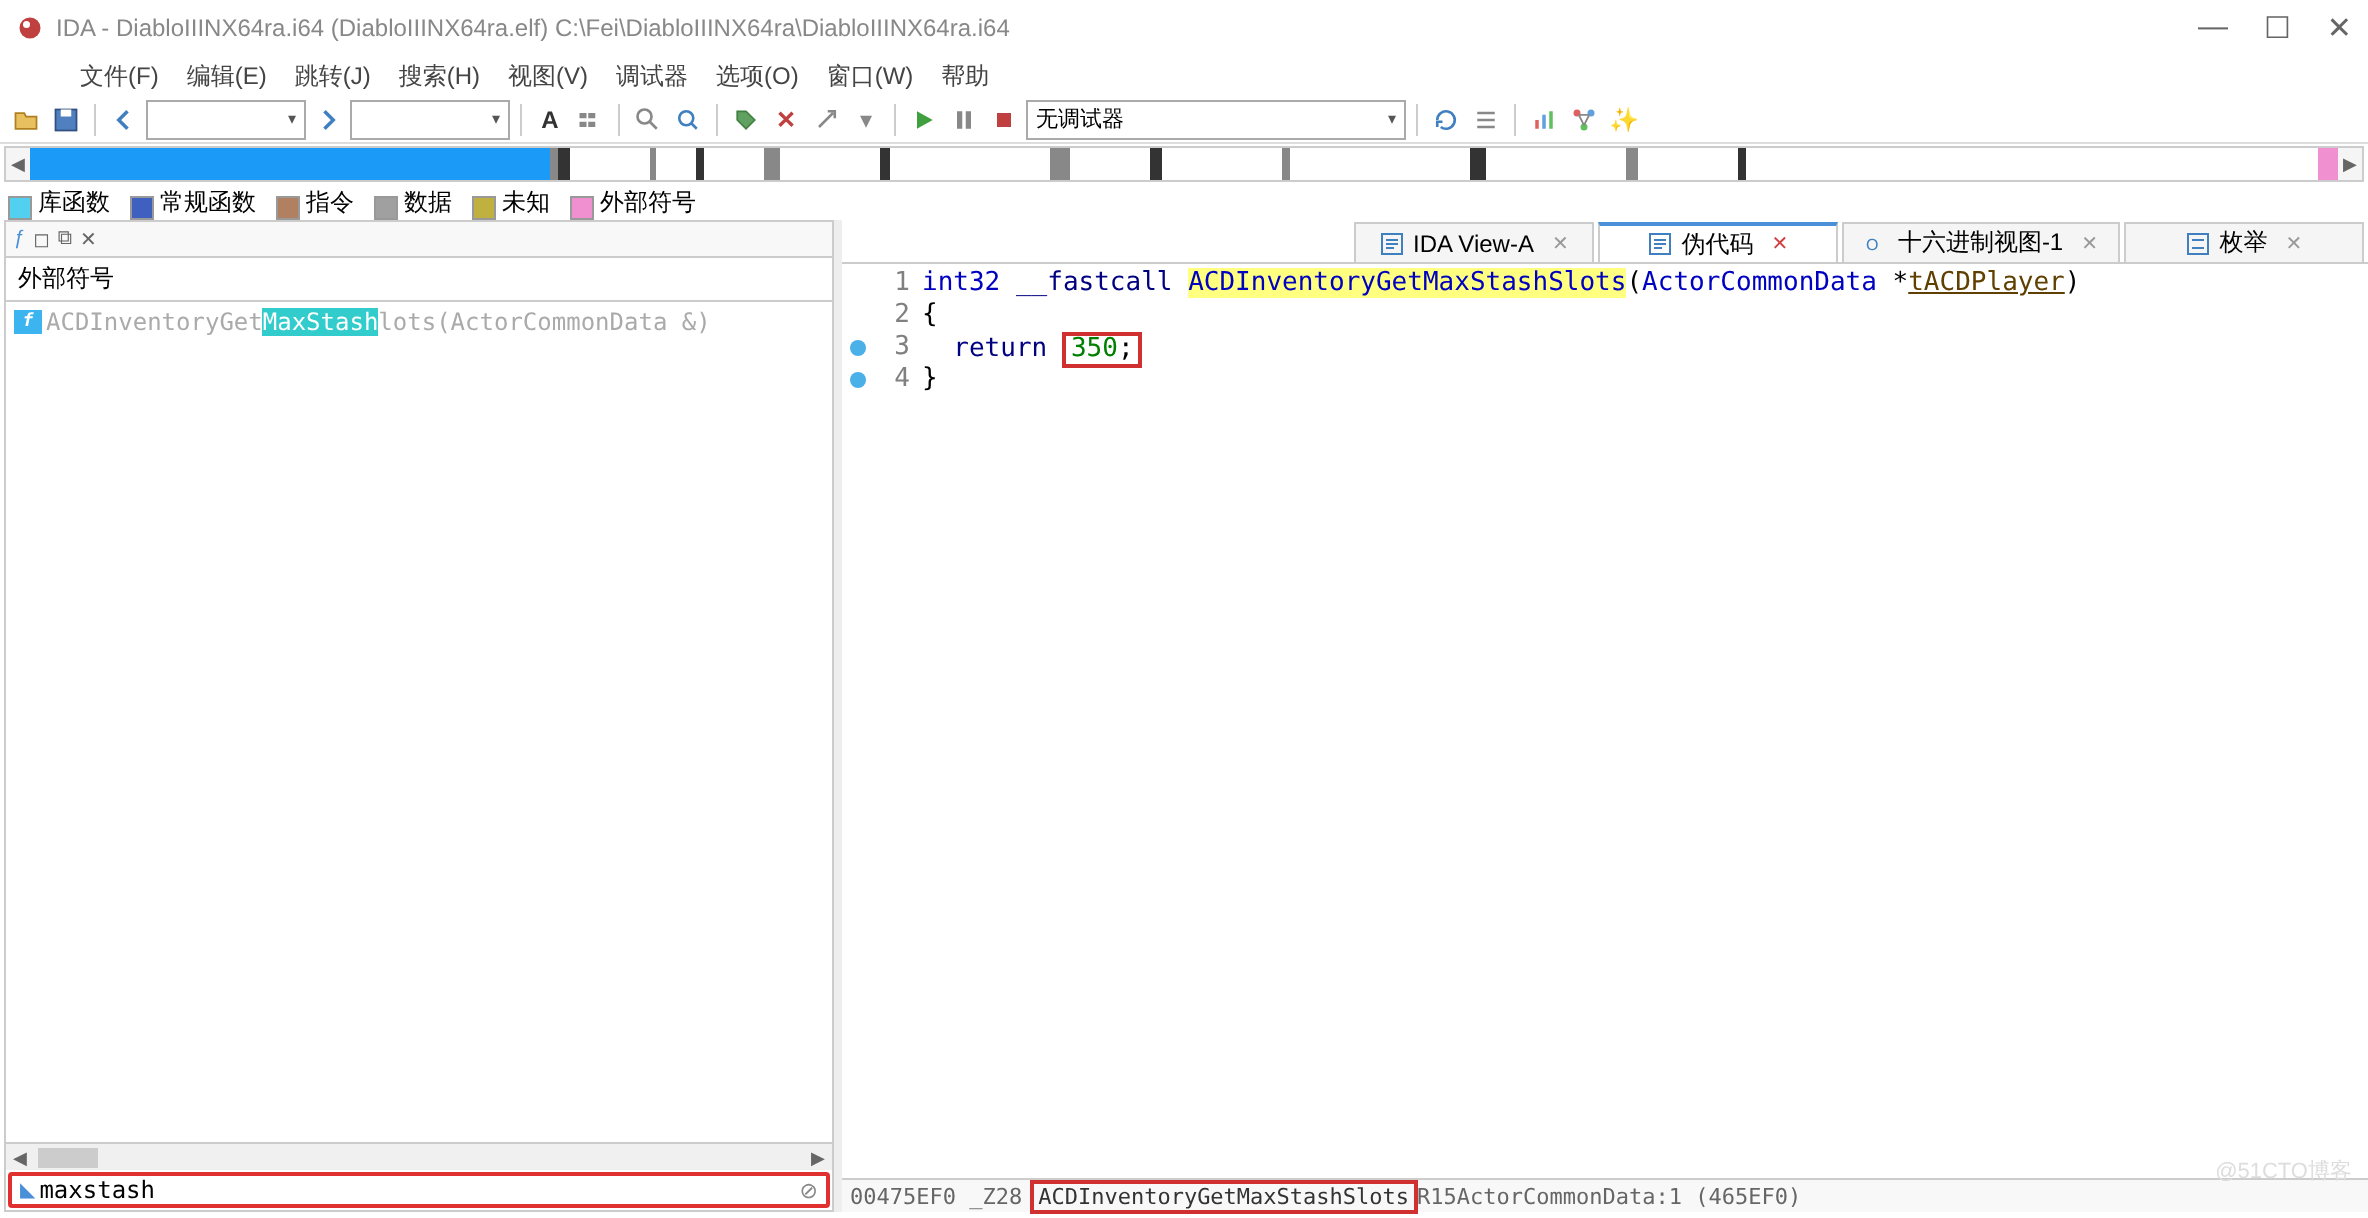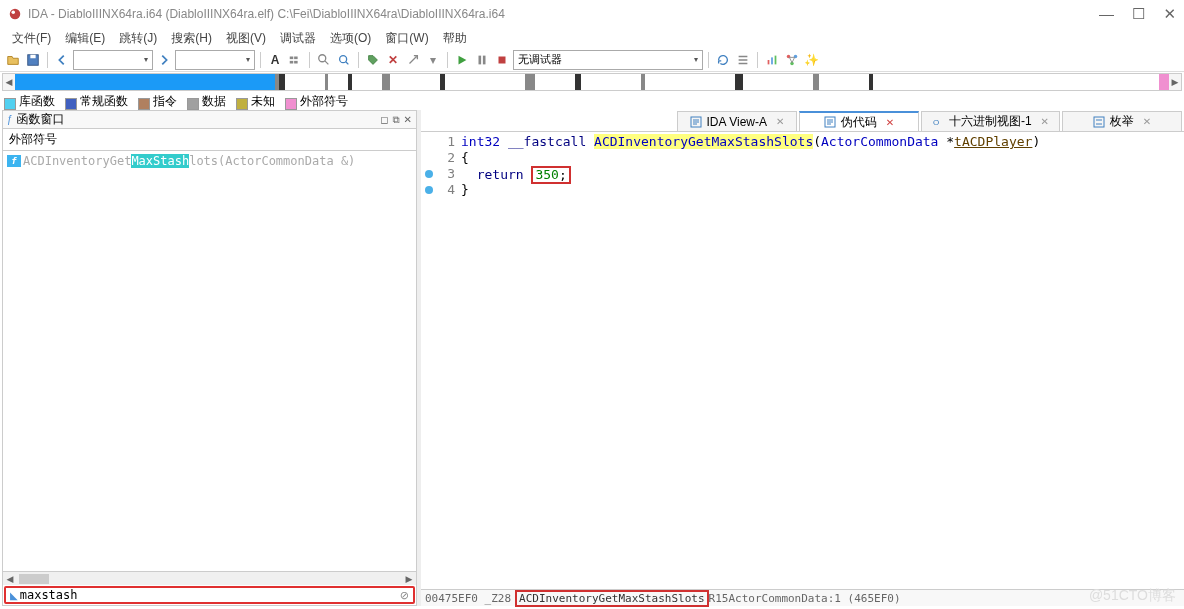--- a/index.html
+++ b/index.html
@@ -4,21 +4,21 @@
 <style>
   * { margin: 0; padding: 0; box-sizing: border-box; }
   body { font-family: "Microsoft YaHei", "Segoe UI", sans-serif; font-size: 12px; background: #fff; width: 1184px; height: 609px; overflow: hidden; position: relative; }
   
   .titlebar { height: 28px; display: flex; align-items: center; padding: 0 8px; color: #888; }
   .titlebar .app-icon { width: 14px; height: 14px; margin-right: 6px; display:inline-flex; align-items:center; justify-content:center;}
   .titlebar .title { flex: 1; font-size: 12px; }
   .titlebar .win-btns { display: flex; gap: 18px; color: #666; font-size: 15px; }
   .titlebar .win-btns span { cursor: default; }
   
-  .menubar { height: 20px; display: flex; align-items: center; padding: 0 6px; gap: 2px; font-size: 12px; color: #444; }
+  .menubar { height: 20px; display: flex; align-items: center; padding: 0 6px; gap: 2px; font-size: 12px; color: #444; margin-left: 28px; }
   .menubar .menu-item { padding: 2px 6px; }
   
   .toolbar { height: 24px; display: flex; align-items: center; padding: 0 4px; gap: 2px; border-bottom: 1px solid #ddd; }
   .tool-sep { width: 1px; height: 16px; background: #ccc; margin: 0 3px; }
   .tool-btn { width: 18px; height: 18px; display:inline-flex; align-items:center; justify-content:center; color:#555;}
   .tool-btn svg { width: 14px; height: 14px; }
   .tool-dropdown { border: 1px solid #aaa; height: 20px; padding: 0 4px; display: flex; align-items: center; font-size: 11px; min-width: 80px; background:#fff;}
   .tool-dropdown.wide { min-width: 190px; justify-content: center; gap: 16px;}
   .dd-arrow { margin-left: auto; font-size: 8px; color: #555; }
   
@@ -78,21 +78,21 @@
   .ident { color: #604000; text-decoration: underline; }
   .retkw { color: #000080; }
   .numbox { border: 2px solid #d03030; padding: 0 2px; display:inline-block; line-height:14px;}
   .num { color: #008000; }
   
   .statusbar { height: 17px; border-top: 1px solid #ccc; display: flex; align-items: center; padding: 0 4px; font-family: Consolas, monospace; font-size: 11px; background: #f8f8f8; color:#666;}
   .statusbar .addr { margin-right: 4px; }
   .statusbar .sym-hl { border: 2px solid #d03030; padding: 0 2px; color:#333;}
   .statusbar .rest { color:#666;}
   
-  .watermark { position:absolute; right:8px; bottom:4px; color:#ddd; font-size:14px;}
+  .watermark { position:absolute; right:8px; bottom:16px; color:#ddd; font-size:11px;}
 </style>
 </head>
 <body>
 
 <div class="titlebar">
   <span class="app-icon">
     <svg viewBox="0 0 16 16">
         <circle cx="8" cy="8" r="6" fill="#c04040"></circle>
         <circle cx="6" cy="6" r="2" fill="#fff"></circle>
       </svg>
@@ -292,21 +292,20 @@
   <div class="legend-item">
       <span class="legend-swatch" style="background:#f090d0"></span>
       <span>外部符号</span>
     </div>
 </div>
 
 <div class="main">
   <div class="left-panel">
     <div class="panel-title">
       <span class="pt-icon">ƒ</span>
-      <span class="pt-text">函数窗口</span>
       <span class="pt-btns">
         <span>◻</span>
         <span>⧉</span>
         <span>✕</span>
       </span>
     </div>
     <div class="panel-header">外部符号</div>
     <div class="func-list">
       <div class="func-row">
         <span class="f-icon">f</span>

